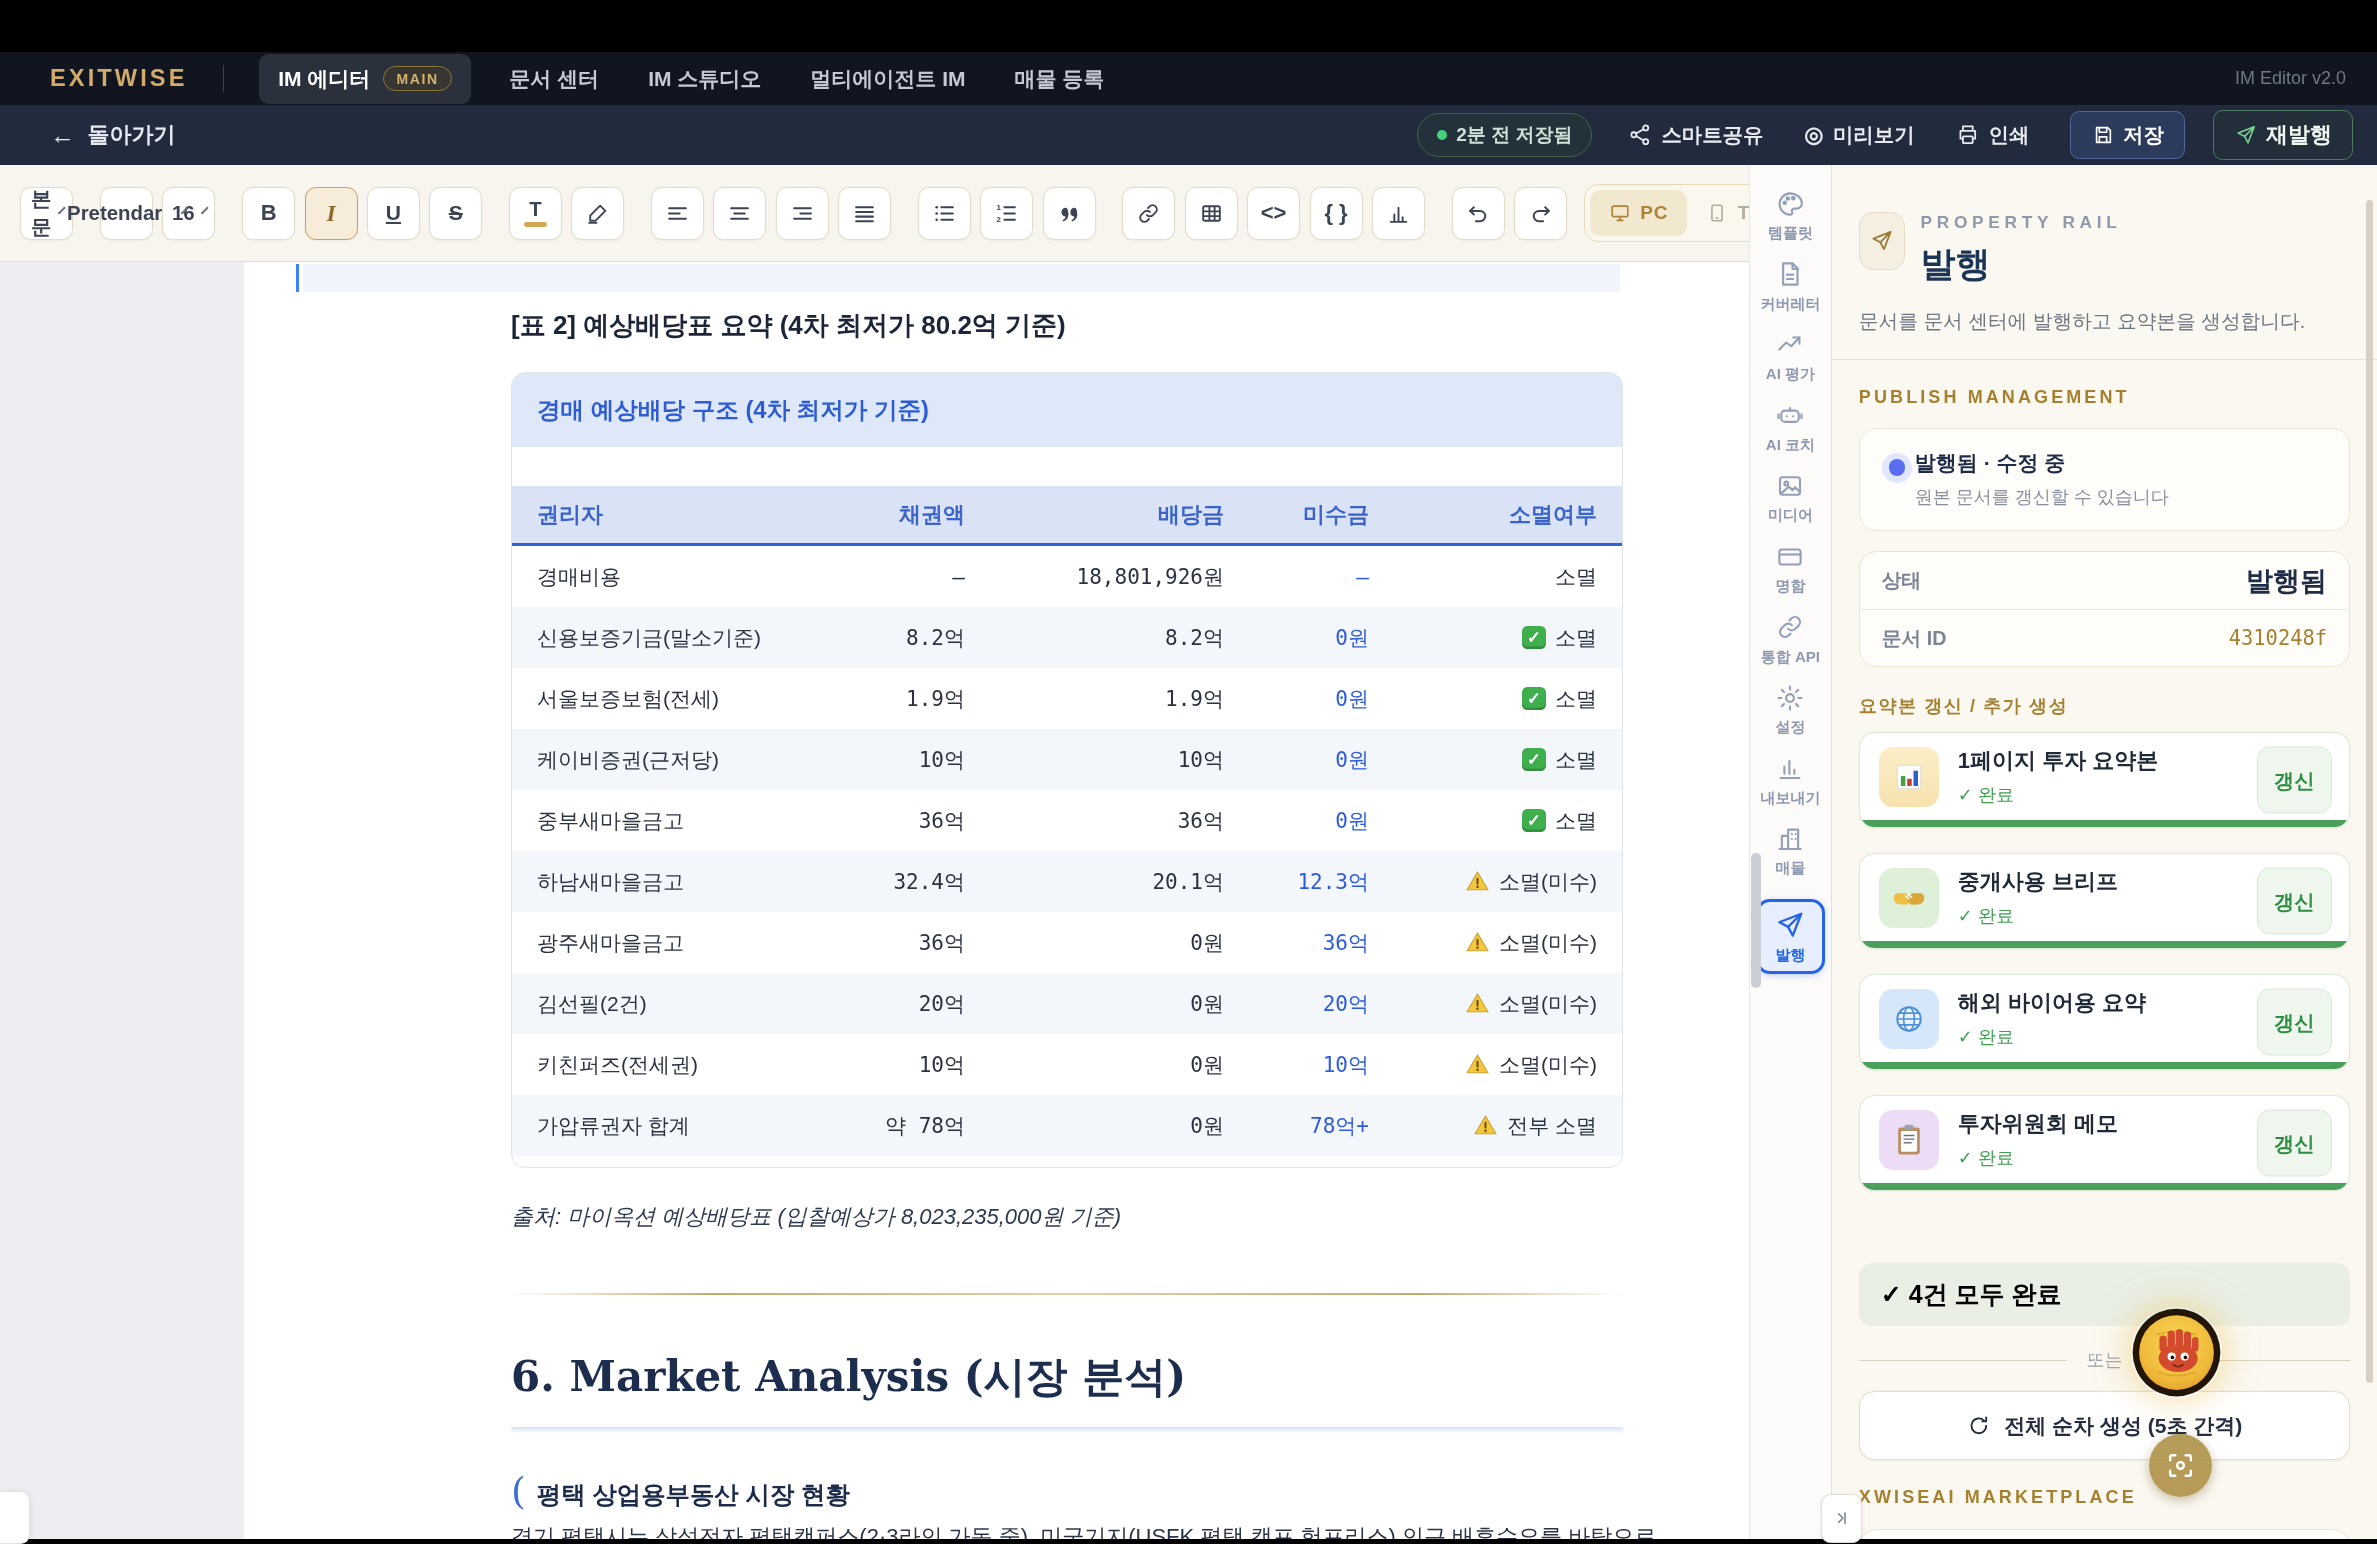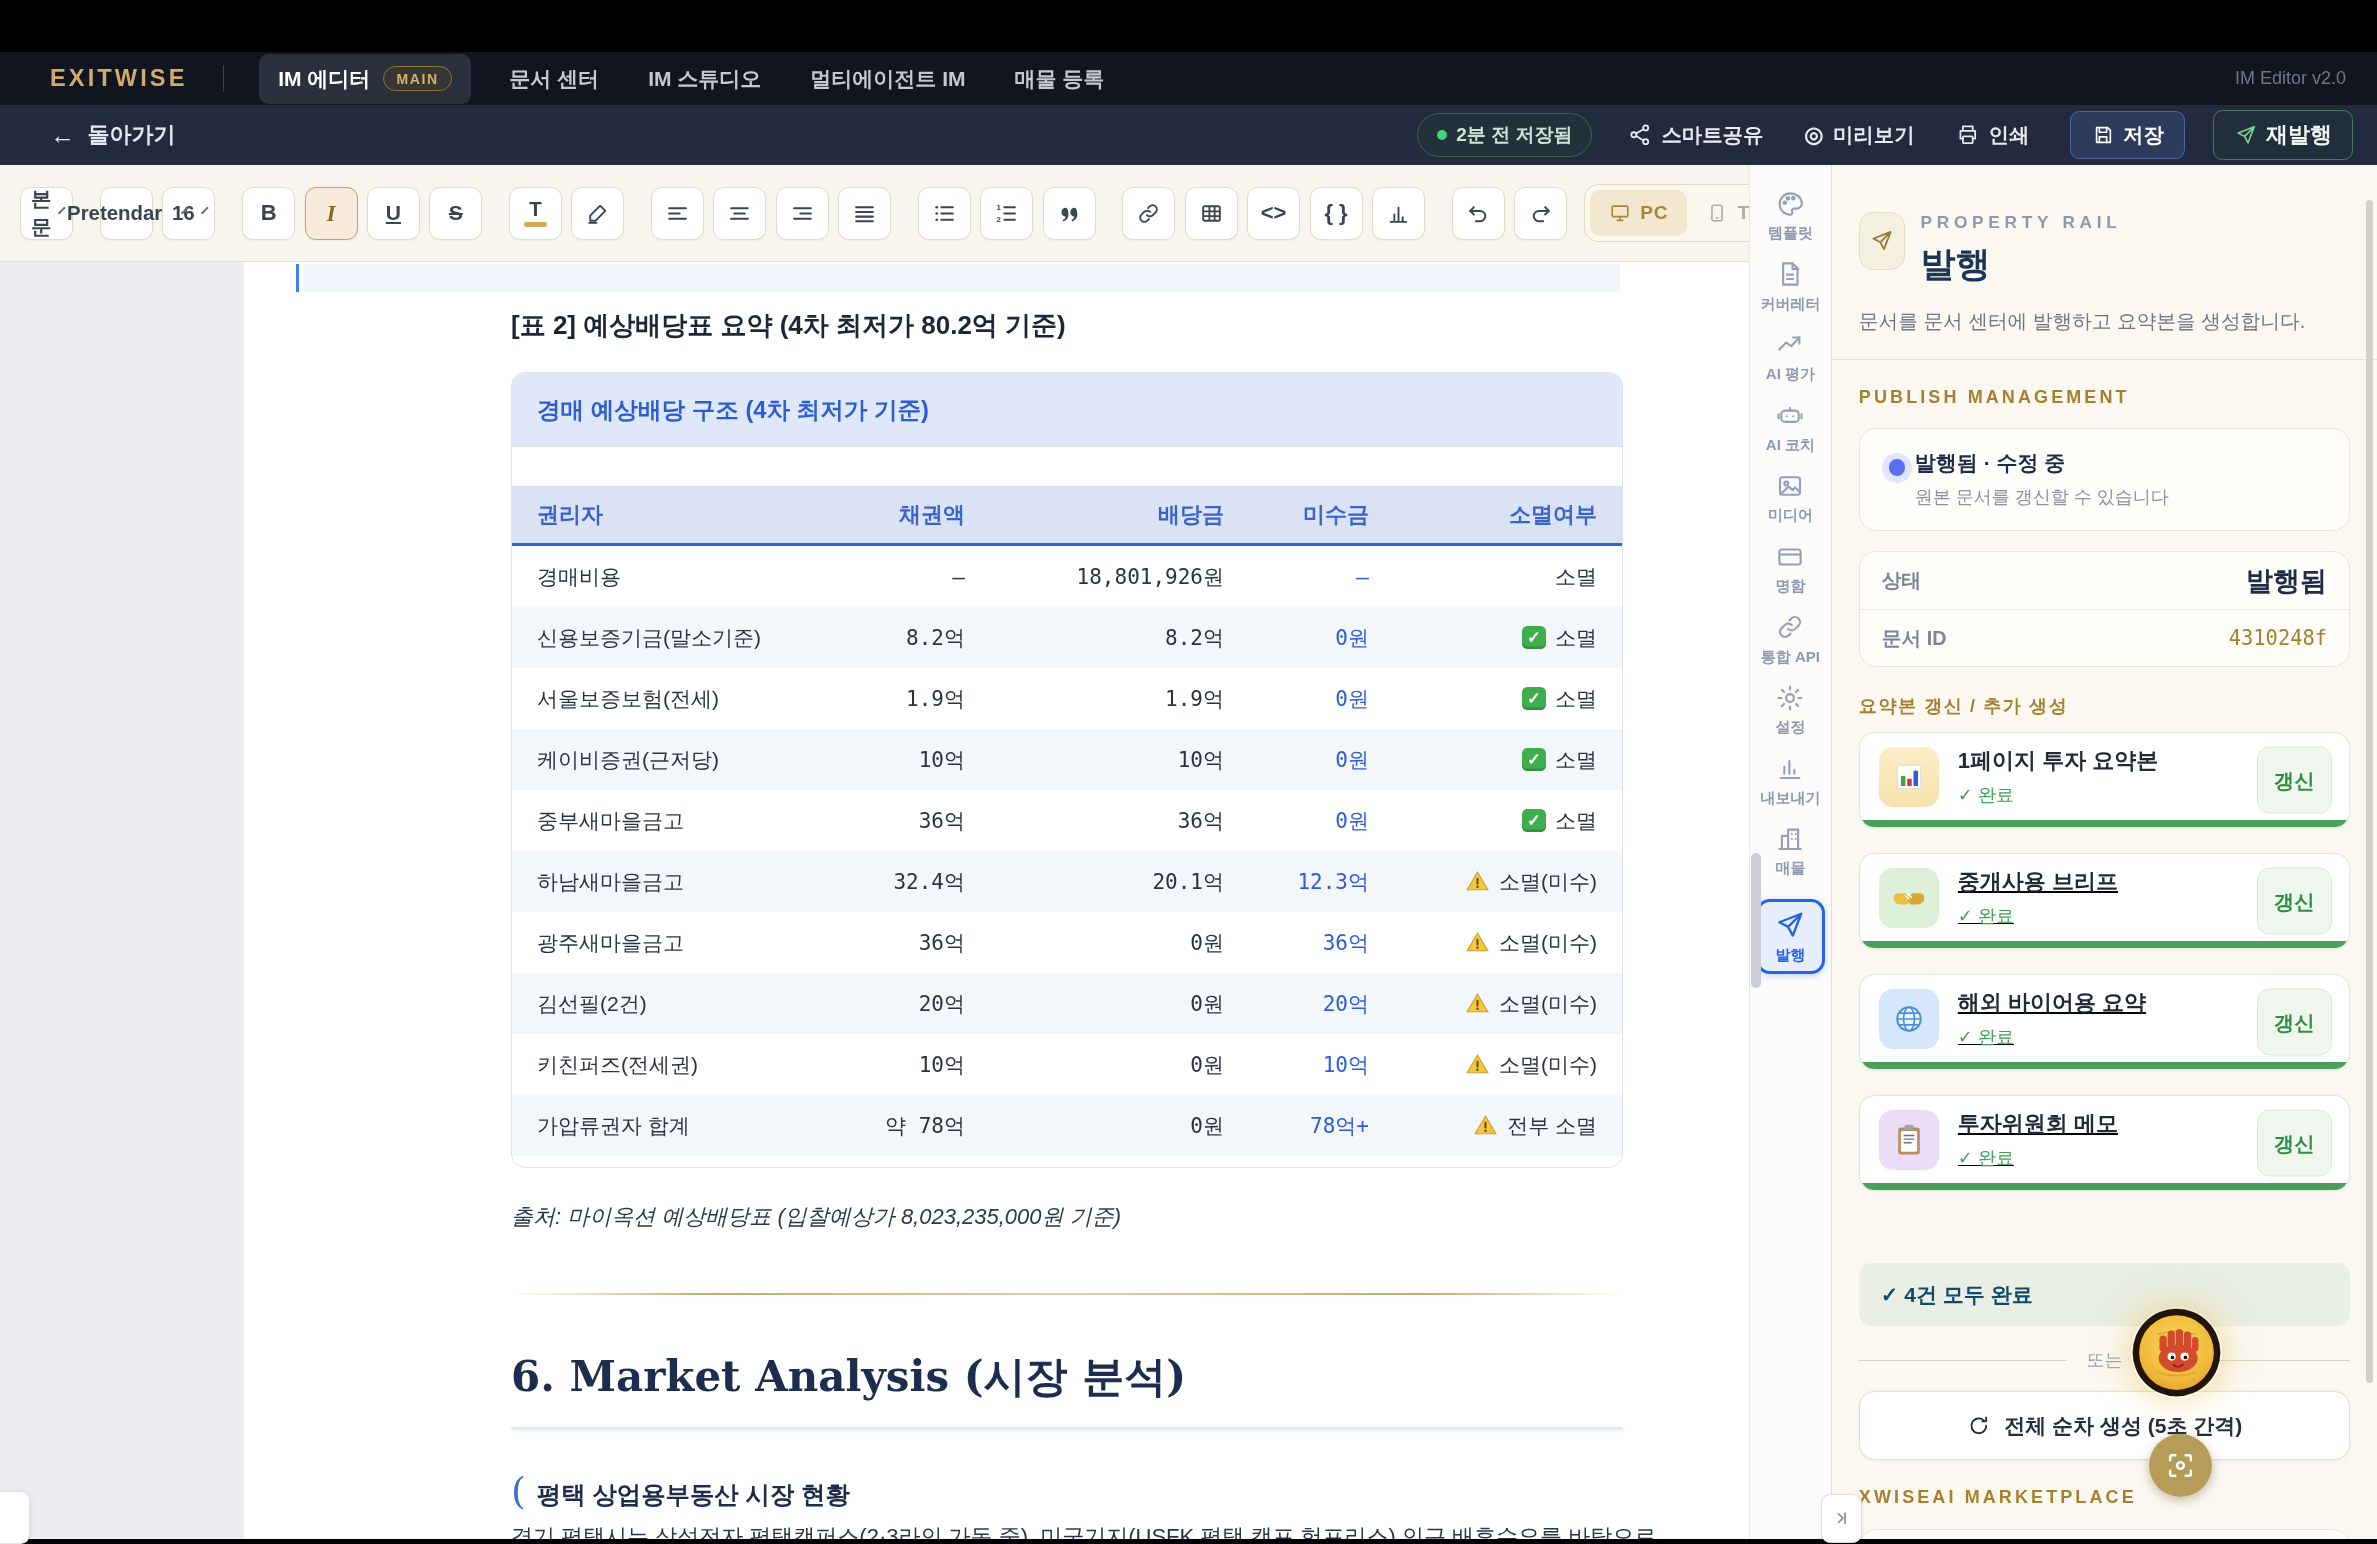--- a/index.html
+++ b/index.html
@@ -126,35 +126,35 @@
   .pub-title { font-size:21px; font-weight:bold; color:#1f2c47; }
   .pub-sub { font-size:18px; color:#8a90a0; margin-top:7.9px; }
   .meta-row { display:flex; justify-content:space-between; align-items:center; height:57px; padding:0 22px; }
   .meta-row + .meta-row { border-top:0.8px solid #efe9db; }
   .meta-label { font-size:19.7px; color:#7c8496;font-weight:bold; }
   .meta-val { font-size:27px; font-weight:bold; color:#1f2c47; }
   .meta-id { font-family:"DejaVu Sans Mono", monospace; font-size:20.4px; color:#a5812f; }
   .sum-card { height:96px; border:1.2px solid #dcead8; border-radius:15.7px; background:#fff; margin-top:14px;
               position:relative; display:flex; align-items:center; padding:0 118px 6.3px 19px; gap:19px; overflow:hidden;
               box-shadow:0 0.8px 2.4px rgba(100,120,90,.08); }
-  .sum-card + .sum-card { margin-top:25px;text-decoration:underline; }
+  .sum-card + .sum-card { margin-top:25px; }
   .tile { width:60px; height:60px; border-radius:14px; flex:none; display:flex; align-items:center; justify-content:center; }
   .tile svg { width:36px; height:36px; }
   .tile.t1 { background:linear-gradient(180deg,#fdeec8,#f6e2ae); }
   .tile.t2 { background:#def0d8; }
   .tile.t3 { background:#d7e7fb; }
   .tile.t4 { background:#ecdcf5; }
   .sum-title { font-size:22px; font-weight:bold; color:#1f2937; }
   .sum-status { font-size:18px; color:#3f9e52; margin-top:7px; }
   .btn-renew { position:absolute; right:17.3px; top:50%; transform:translateY(-50%); width:75px; height:67px;
                background:#eef6ee; border:1.2px solid #d7e9d7; border-radius:12.6px; color:#2f8e43;
                font-size:20.4px; font-weight:bold; display:flex; align-items:center; justify-content:center; cursor:pointer; }
   .greenbar { position:absolute; left:0; right:0; bottom:0; height:7px; background:#4aa05a; }
   .all-done { margin-top:72px; height:63px; background:#e9efe5; border-radius:12.6px; display:flex; align-items:center;
-              padding-left:22px; color:#0c4a6e; font-size:21px; font-weight:bold; }
+              padding-left:22px; color:#000000; font-size:25px; font-weight:bold; }
   .or-row { margin-top:22px; display:flex; align-items:center; gap:19px; color:#a0a5ad; font-size:18px; }
   .or-row .line { flex:1; height:1.2px; background:#d9d2c2; }
   .btn-genall { margin-top:19px; height:69px; background:#fff; border:1.2px solid #e5dfd2; border-radius:15.7px;
                 display:flex; align-items:center; justify-content:center; gap:14px; color:#242d40; font-size:21px;
                 font-weight:bold; cursor:pointer; box-shadow:0 0.8px 2.4px rgba(120,110,80,.1); }
   .btn-genall svg { width:23.6px; height:23.6px; }
   .mkt-card { padding:19px 22px; display:flex; gap:17.3px; height:118px; }
 
   
   .content-thumb { position:absolute; left:1751px; top:853px; width:10.2px; height:135px; border-radius:5.5px; background:#cbced4; }

